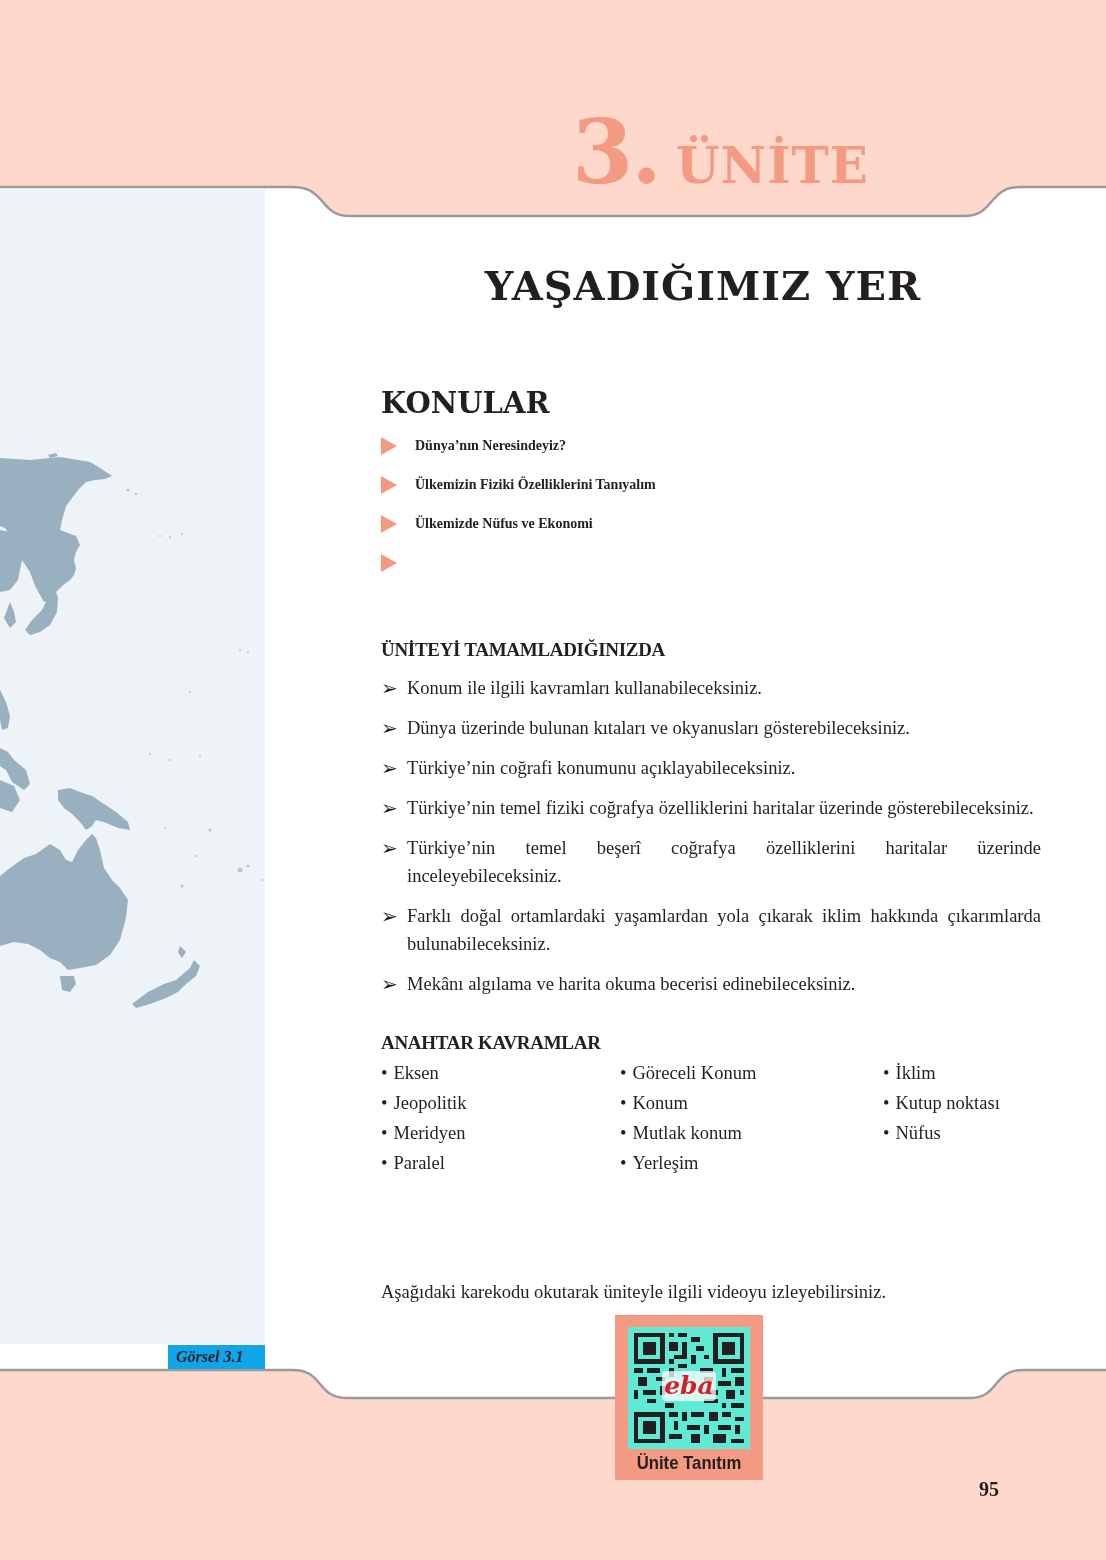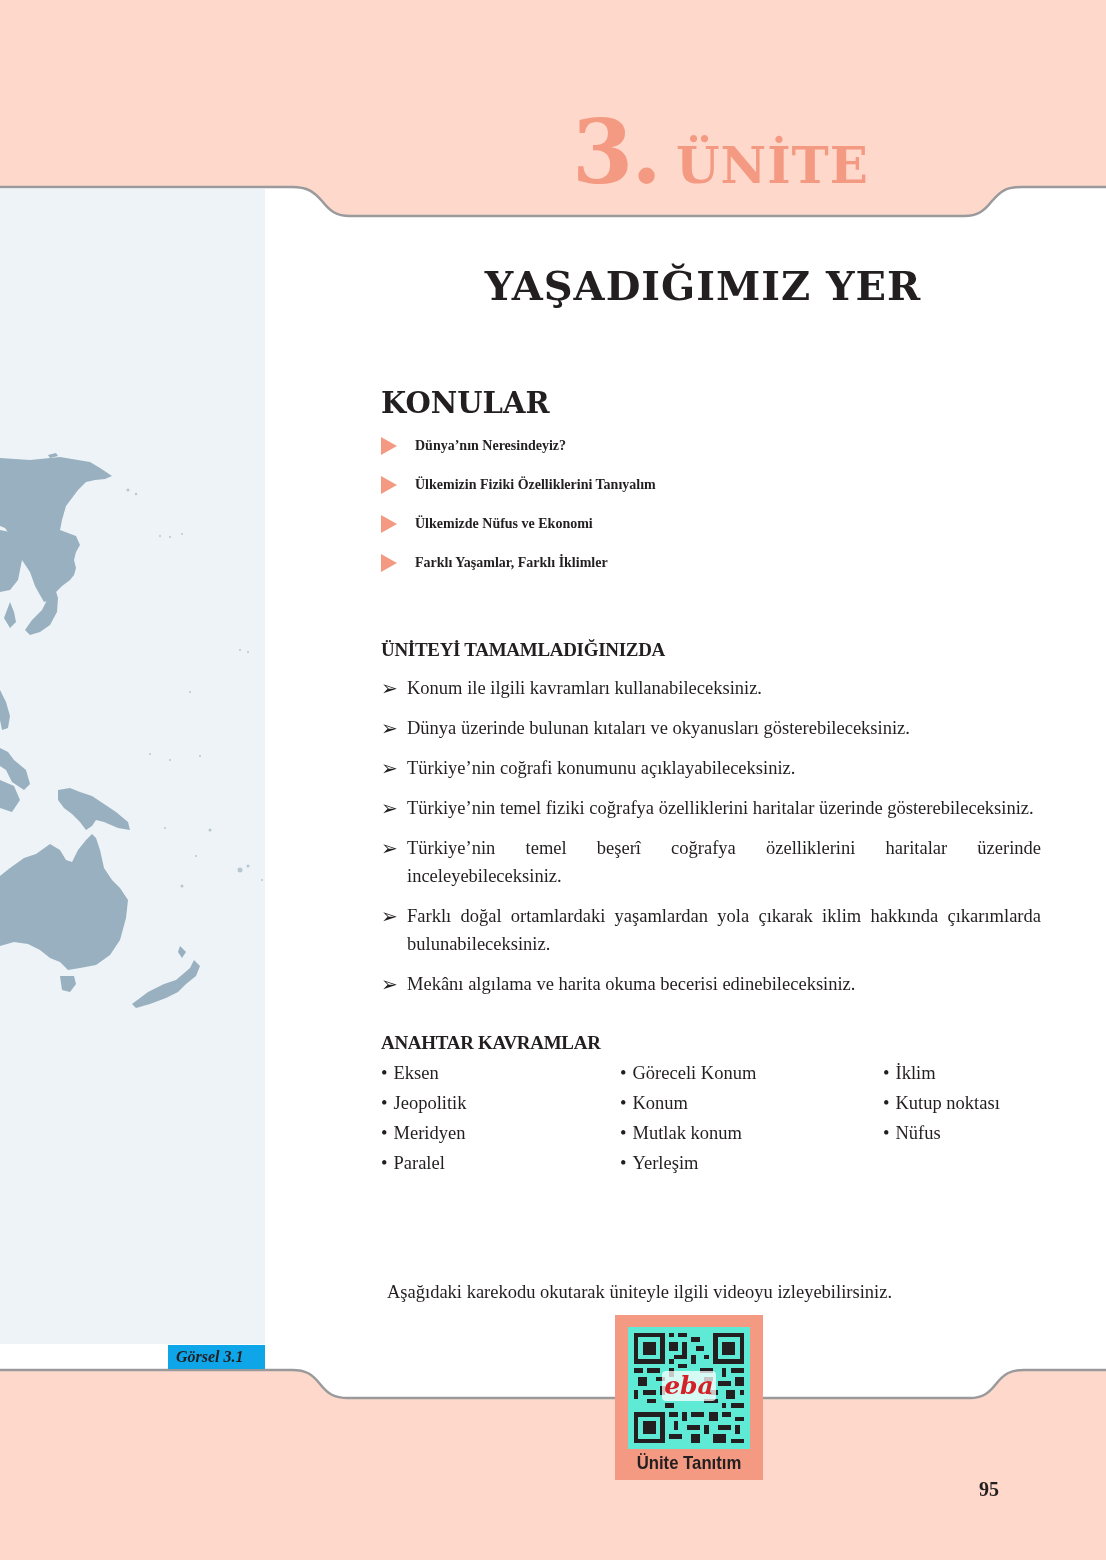--- a/index.html
+++ b/index.html
@@ -28,21 +28,21 @@
   .outcome { display: flex; font-size: 18.5px; line-height: 28px; margin-bottom: 12px; }
   .outcome .arrow { flex: 0 0 auto; width: 26px; font-size: 20px; line-height: 28px; color: #231f20; }
   .outcome .txt { flex: 1; text-align: justify; }
 
   .keywords-title { margin-top: 32px; font-size: 19px; font-weight: bold; letter-spacing: -0.3px; line-height: 26px; }
   .keywords { position: relative; margin-top: 2px; height: 125px; }
   .kw-col { position: absolute; top: 0; list-style: none; }
   .kw { font-size: 18.5px; line-height: 30px; }
   .kw::before { content: "\2022"; margin-right: 6px; }
 
-  .qr-note { position: absolute; left: 381px; top: 1280px; font-size: 18.5px; line-height: 24px; margin-left: 6px; }
+  .qr-note { position: absolute; left: 381px; top: 1280px; font-size: 18.5px; line-height: 24px; }
 
   .qr-card { position: absolute; left: 615px; top: 1315px; width: 148px; height: 165px; background: #f59a82; }
   .qr-box { position: absolute; left: 13px; top: 12px; width: 122px; height: 122px; background: #5eead4; }
   .qr-box svg { position: absolute; left: 6px; top: 6px; }
   .qr-logo { position: absolute; left: 34px; top: 44px; width: 54px; height: 30px; font-family: "DejaVu Serif", serif; font-style: italic; font-weight: bold; font-size: 25px; color: #d42027; text-align: center; line-height: 30px; background: rgba(255,255,255,0.75); border-radius: 4px; }
   .qr-label { position: absolute; left: 0; top: 134px; width: 148px; text-align: center; font-family: "Liberation Sans", sans-serif; font-weight: bold; font-size: 19px; line-height: 28px; color: #231f20; transform: scaleX(0.88); }
 
   .figure-caption { position: absolute; left: 168px; top: 1345px; width: 97px; height: 24px; background: #0ea5e9; font-style: italic; font-weight: bold; font-size: 16px; line-height: 24px; padding-left: 8px; }
 
   .page-number { position: absolute; left: 979px; top: 1478px; font-weight: bold; font-size: 20px; }
@@ -114,21 +114,20 @@
     <li class="topic">
         <span class="tri"></span>
         <span>Ülkemizin Fiziki Özelliklerini Tanıyalım</span>
       </li>
     <li class="topic">
         <span class="tri"></span>
         <span>Ülkemizde Nüfus ve Ekonomi</span>
       </li>
     <li class="topic">
         <span class="tri"></span>
-        <span>Farklı Yaşamlar, Farklı İklimler</span>
       </li>
   </ul>
 
   <h3 class="outcomes-title">ÜNİTEYİ TAMAMLADIĞINIZDA</h3>
   <ul class="outcomes">
     <li class="outcome">
         <span class="arrow">➢</span>
         <span class="txt">Konum ile ilgili kavramları kullanabileceksiniz.</span>
       </li>
     <li class="outcome">

